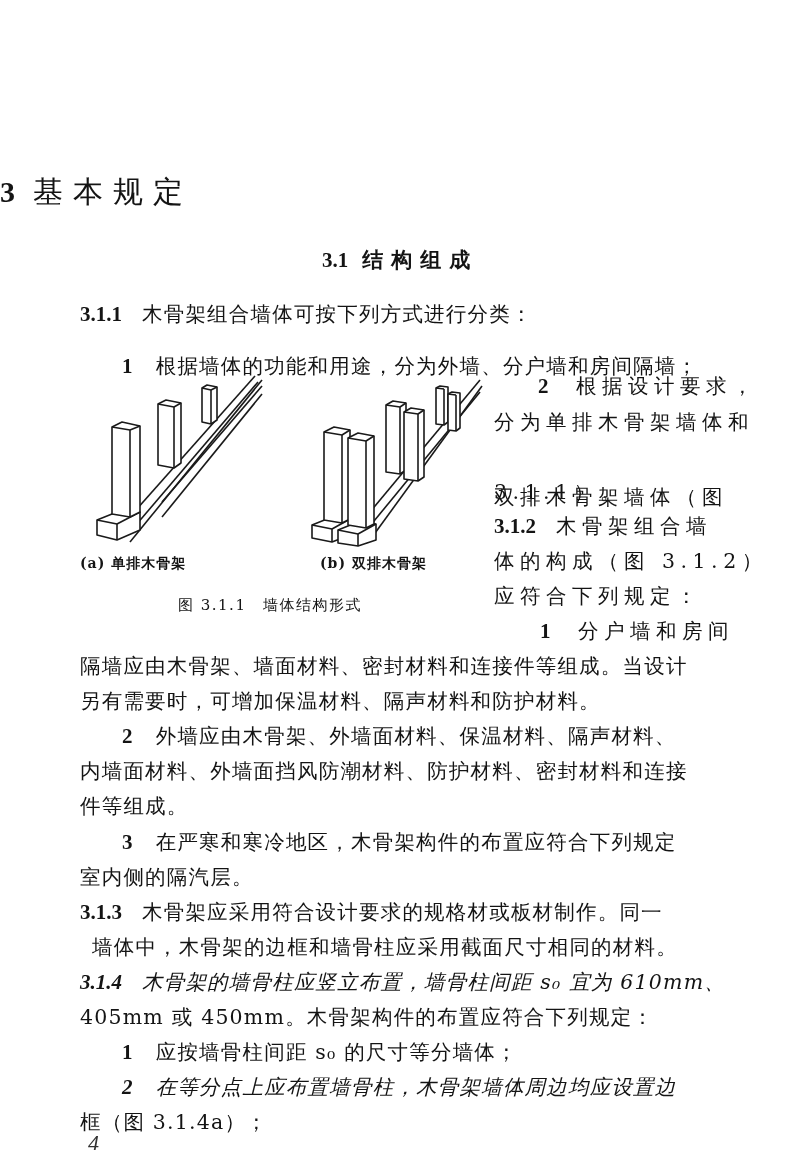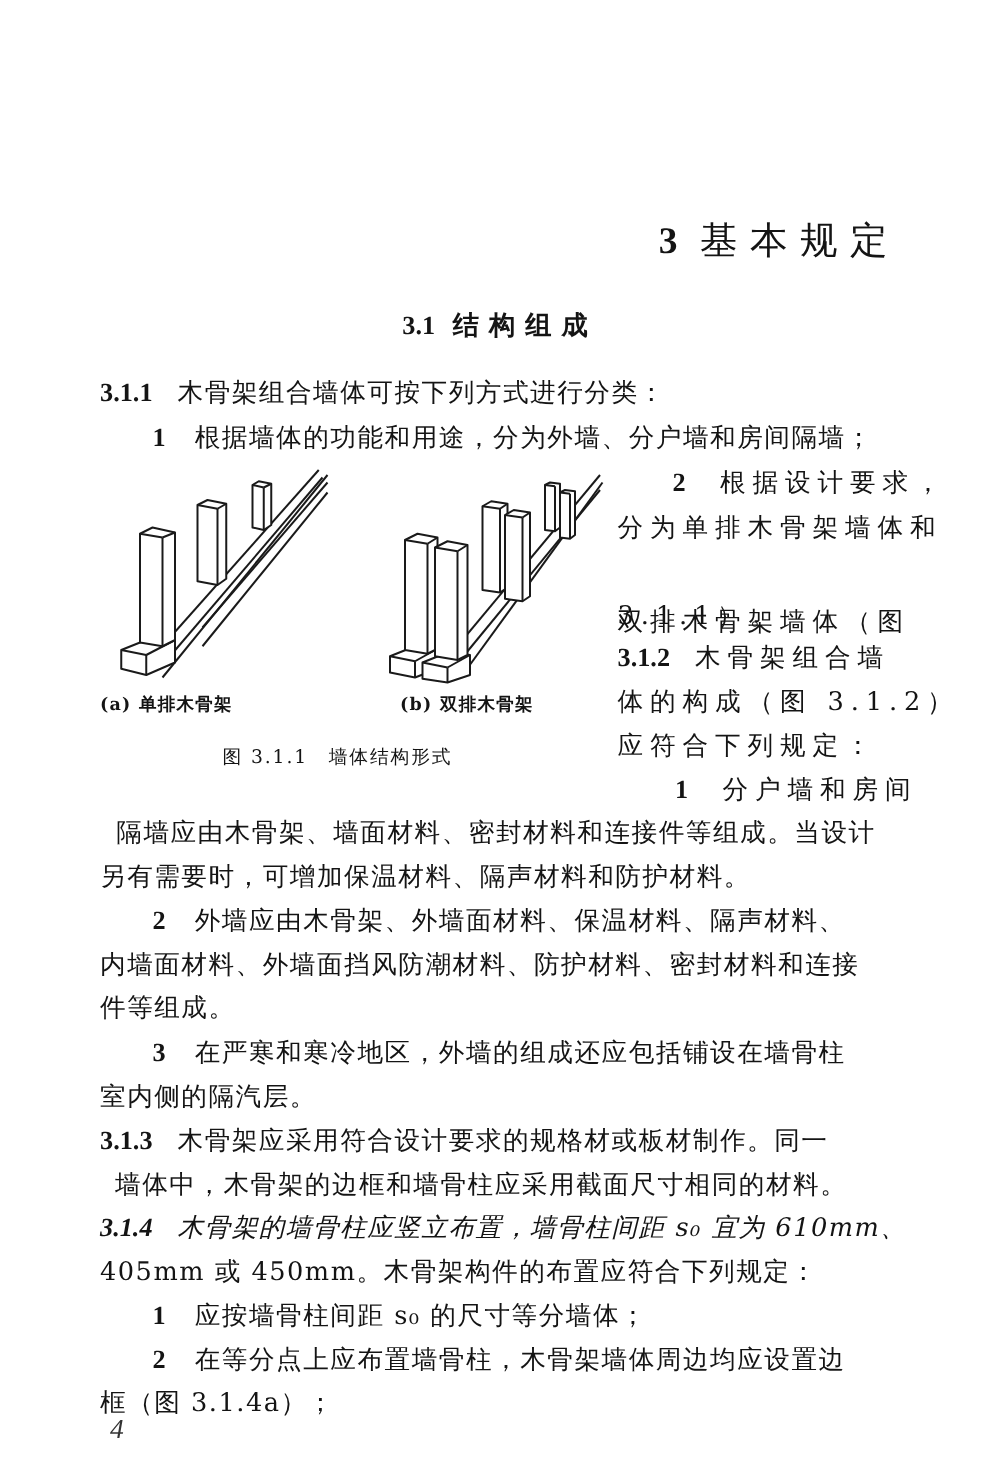--- a/index.html
+++ b/index.html
@@ -3,21 +3,21 @@
 <meta charset="utf-8">
 <style>
   html, body { margin: 0; padding: 0; background: #ffffff; }
   body {
     width: 800px; height: 1171px; position: relative; overflow: hidden;
     font-family: "DejaVu Serif", "Liberation Serif", serif;
     color: #141414;
   }
   .abs { position: absolute; white-space: nowrap; }
   .chapter-title {
-    left: 0; width: 720px; top: 172px; text-align: right;
+    left: 0; width: 720px; top: 172px; text-align: left;
     font-size: 30px; letter-spacing: 10px; font-weight: normal;
   }
   .chapter-title .num { font-family: "Liberation Serif", serif; font-weight: bold; margin-right: 18px; letter-spacing: 0; }
   .section-title {
     left: 0; width: 800px; top: 246px; text-align: center;
     font-size: 21px; letter-spacing: 8px; font-weight: bold;
   }
   .section-title .num { font-family: "Liberation Serif", serif; margin-right: 14px; letter-spacing: 0; }
   .line { font-size: 20.5px; letter-spacing: 1.2px; }
   .clause { font-family: "Liberation Serif", serif; font-weight: bold; font-size: 21px; letter-spacing: 0; margin-right: 20px; }
@@ -29,21 +29,21 @@
   .page-num { left: 88px; top: 1130px; font-size: 22px; font-style: italic; font-family: "Liberation Serif", serif; color: #333; }
 </style>
 </head>
 <body>
 
 <div class="abs chapter-title"><span class="num">3</span><span>基本规定</span></div>
 
 <div class="abs section-title"><span class="num">3.1</span><span>结构组成</span></div>
 
 <div class="abs line" style="left:80px; top:300px;"><span class="clause">3.1.1</span><span>木骨架组合墙体可按下列方式进行分类：</span></div>
-<div class="abs line" style="left:122px; top:336px;"><span class="item">1</span><span>根据墙体的功能和用途，分为外墙、分户墙和房间隔墙；</span></div>
+<div class="abs line" style="left:122px; top:352px;"><span class="item">1</span><span>根据墙体的功能和用途，分为外墙、分户墙和房间隔墙；</span></div>
 
 <div class="abs figure">
   <svg width="400" height="200" viewBox="0 0 400 200" fill="#fff" stroke="#1a1a1a" stroke-width="1.6" stroke-linejoin="round">
 
     <g>
       <line x1="20" y1="165" x2="163" y2="4"></line>
       <line x1="38" y1="170" x2="170" y2="8"></line>
       <line x1="38" y1="160" x2="166" y2="10"></line>
       <line x1="70" y1="130" x2="170" y2="14"></line>
       <line x1="70" y1="145" x2="170" y2="22"></line>
@@ -118,34 +118,34 @@
   <div class="abs line" style="left:538px; top:372px;"><span class="item">2</span><span>根据设计要求，</span></div>
   <div class="abs line" style="left:494px; top:408px;">分为单排木骨架墙体和</div>
   <div class="abs line" style="left:494px; top:443px;margin-top:40px;">双排木骨架墙体（图</div>
   <div class="abs line" style="left:494px; top:478px;">3.1.1）。</div>
   <div class="abs line" style="left:494px; top:512px;"><span class="clause">3.1.2</span><span>木骨架组合墙</span></div>
   <div class="abs line" style="left:494px; top:547px;">体的构成（图 3.1.2）</div>
   <div class="abs line" style="left:494px; top:582px;">应符合下列规定：</div>
   <div class="abs line" style="left:540px; top:617px;text-align:center;"><span class="item">1</span><span>分户墙和房间</span></div>
 </div>
 
-<div class="abs line" style="left:80px; top:652px;margin-left:13px;">隔墙应由木骨架、墙面材料、密封材料和连接件等组成。当设计</div>
+<div class="abs line" style="left:80px; top:652px;">隔墙应由木骨架、墙面材料、密封材料和连接件等组成。当设计</div>
 <div class="abs line" style="left:80px; top:687px;">另有需要时，可增加保温材料、隔声材料和防护材料。</div>
 
 <div class="abs line" style="left:122px; top:722px;"><span class="item">2</span><span>外墙应由木骨架、外墙面材料、保温材料、隔声材料、</span></div>
 <div class="abs line" style="left:80px; top:757px;">内墙面材料、外墙面挡风防潮材料、防护材料、密封材料和连接</div>
 <div class="abs line" style="left:80px; top:792px;">件等组成。</div>
 
-<div class="abs line" style="left:122px; top:828px;"><span class="item">3</span><span>在严寒和寒冷地区，外墙的组成还应包括铺设在墙骨柱</span></div>
+<div class="abs line" style="left:122px; top:828px;"><span class="item">3</span><span>在严寒和寒冷地区，木骨架构件的布置应符合下列规定</span></div>
 <div class="abs line" style="left:80px; top:863px;">室内侧的隔汽层。</div>
 
 <div class="abs line" style="left:80px; top:898px;"><span class="clause">3.1.3</span><span>木骨架应采用符合设计要求的规格材或板材制作。同一</span></div>
 <div class="abs line" style="left:80px; top:933px;margin-left:12px;">墙体中，木骨架的边框和墙骨柱应采用截面尺寸相同的材料。</div>
 
 <div class="abs line" style="left:80px; top:968px;font-style:italic;"><span class="clause">3.1.4</span><span>木骨架的墙骨柱应竖立布置，墙骨柱间距 s₀ 宜为 610mm、</span></div>
 <div class="abs line" style="left:80px; top:1003px;">405mm 或 450mm。木骨架构件的布置应符合下列规定：</div>
 
 <div class="abs line" style="left:122px; top:1038px;"><span class="item">1</span><span>应按墙骨柱间距 s₀ 的尺寸等分墙体；</span></div>
 
-<div class="abs line" style="left:122px; top:1073px;"><span class="item">2</span><span>在等分点上应布置墙骨柱，木骨架墙体周边均应设置边</span></div>
+<div class="abs line" style="left:122px; top:1073px;font-style:italic;"><span class="item">2</span><span>在等分点上应布置墙骨柱，木骨架墙体周边均应设置边</span></div>
 <div class="abs line" style="left:80px; top:1108px;">框（图 3.1.4a）；</div>
 
 <div class="abs page-num">4</div>
 
 </body></html>

